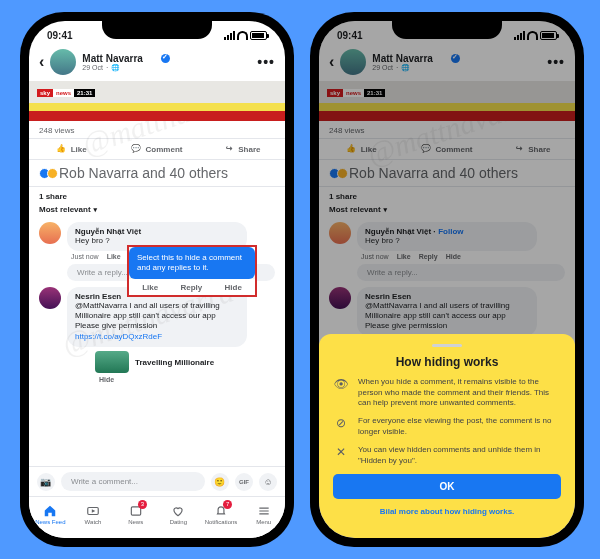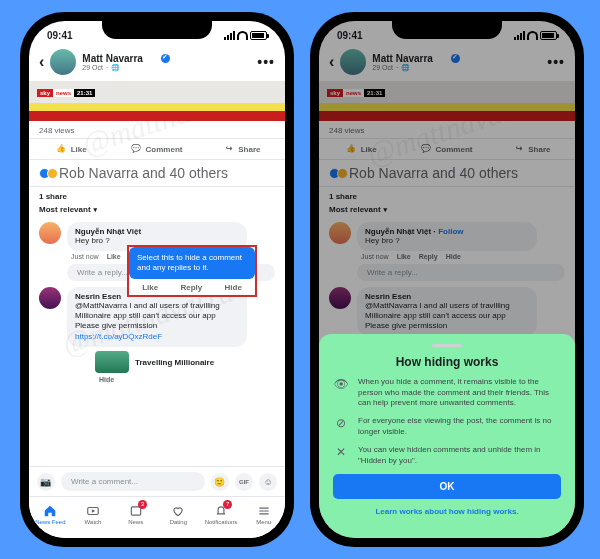--- a/index.html
+++ b/index.html
@@ -62,21 +62,21 @@
   .hide-lone{font-size:7px;color:#65676b;font-weight:600;margin:3px 0 0 32px;}
   .composer{position:absolute;bottom:42px;left:0;right:0;background:#fff;border-top:1px solid #e4e6eb;display:flex;align-items:center;gap:6px;padding:5px 8px;}
   .comp-in{flex:1;background:#f0f2f5;border-radius:16px;padding:5px 10px;font-size:8px;color:#8a8d91;}
   .comp-ico{width:18px;height:18px;border-radius:50%;background:#f0f2f5;display:flex;align-items:center;justify-content:center;font-size:9px;color:#65676b;}
   .tabbar{position:absolute;bottom:0;left:0;right:0;height:42px;background:#fff;border-top:1px solid #e4e6eb;display:flex;padding-bottom:6px;}
   .tab{flex:1;display:flex;flex-direction:column;align-items:center;justify-content:center;font-size:6px;color:#65676b;gap:1px;position:relative;}
   .tab.active{color:#1877f2;}
   .tab .badge{position:absolute;top:3px;right:10px;background:#e41e3f;color:#fff;border-radius:7px;font-size:6px;padding:0 3px;line-height:9px;min-width:9px;text-align:center;}
   .tico{width:14px;height:14px;}
   .overlay-dark{position:absolute;inset:0;background:rgba(0,0,0,0.35);}
-  .sheet{position:absolute;bottom:0;left:0;right:0;background:#86efac;border-radius:12px 12px 36px 36px;padding:10px 14px 22px;}
+  .sheet{position:absolute;bottom:0;left:0;right:0;background:#fde047;border-radius:12px 12px 36px 36px;padding:10px 14px 22px;}
   .grab{width:30px;height:3px;background:#cfd1d4;border-radius:2px;margin:0 auto 8px;}
   .sheet h3{text-align:center;font-size:12px;font-weight:700;margin-bottom:8px;}
   .sheet .row{display:flex;gap:9px;font-size:8px;color:#404246;line-height:1.3;margin-bottom:8px;}
   .sheet .ricon{width:16px;flex:none;text-align:center;font-size:12px;color:#5c5f64;}
   .okbtn{background:#1877f2;color:#fff;text-align:center;font-size:10px;font-weight:600;border-radius:5px;padding:7px 0;margin-top:4px;}
   .learn{text-align:center;color:#1877f2;font-size:8px;font-weight:600;margin-top:8px;}
   .tooltip-wrap{position:absolute;left:98px;top:224px;border:2px solid #d12c2c;padding:0;width:130px;}
   .tip{background:#1877f2;color:#fff;font-size:8px;line-height:1.25;padding:6px 8px;border-radius:6px;position:relative;}
   .tip::after{content:"";position:absolute;bottom:-5px;right:16px;border:5px solid transparent;border-top-color:#1877f2;}
   .tipacts{background:#fff;display:flex;justify-content:space-around;font-size:8px;color:#65676b;font-weight:600;padding:4px 2px 3px;}
@@ -368,19 +368,19 @@
             </div>
           <div class="row">
               <span class="ricon">⊘</span>
               <span>For everyone else viewing the post, the comment is no longer visible.</span>
             </div>
           <div class="row">
               <span class="ricon">✕</span>
               <span>You can view hidden comments and unhide them in "Hidden by you".</span>
             </div>
           <div class="okbtn">OK</div>
-          <div class="learn">Learn works about how hiding works.</div>
+          <div class="learn">Bilal more about how hiding works.</div>
         </div>
       </div>
     </div>
   </div>
 
 </div>
 
 </body></html>

